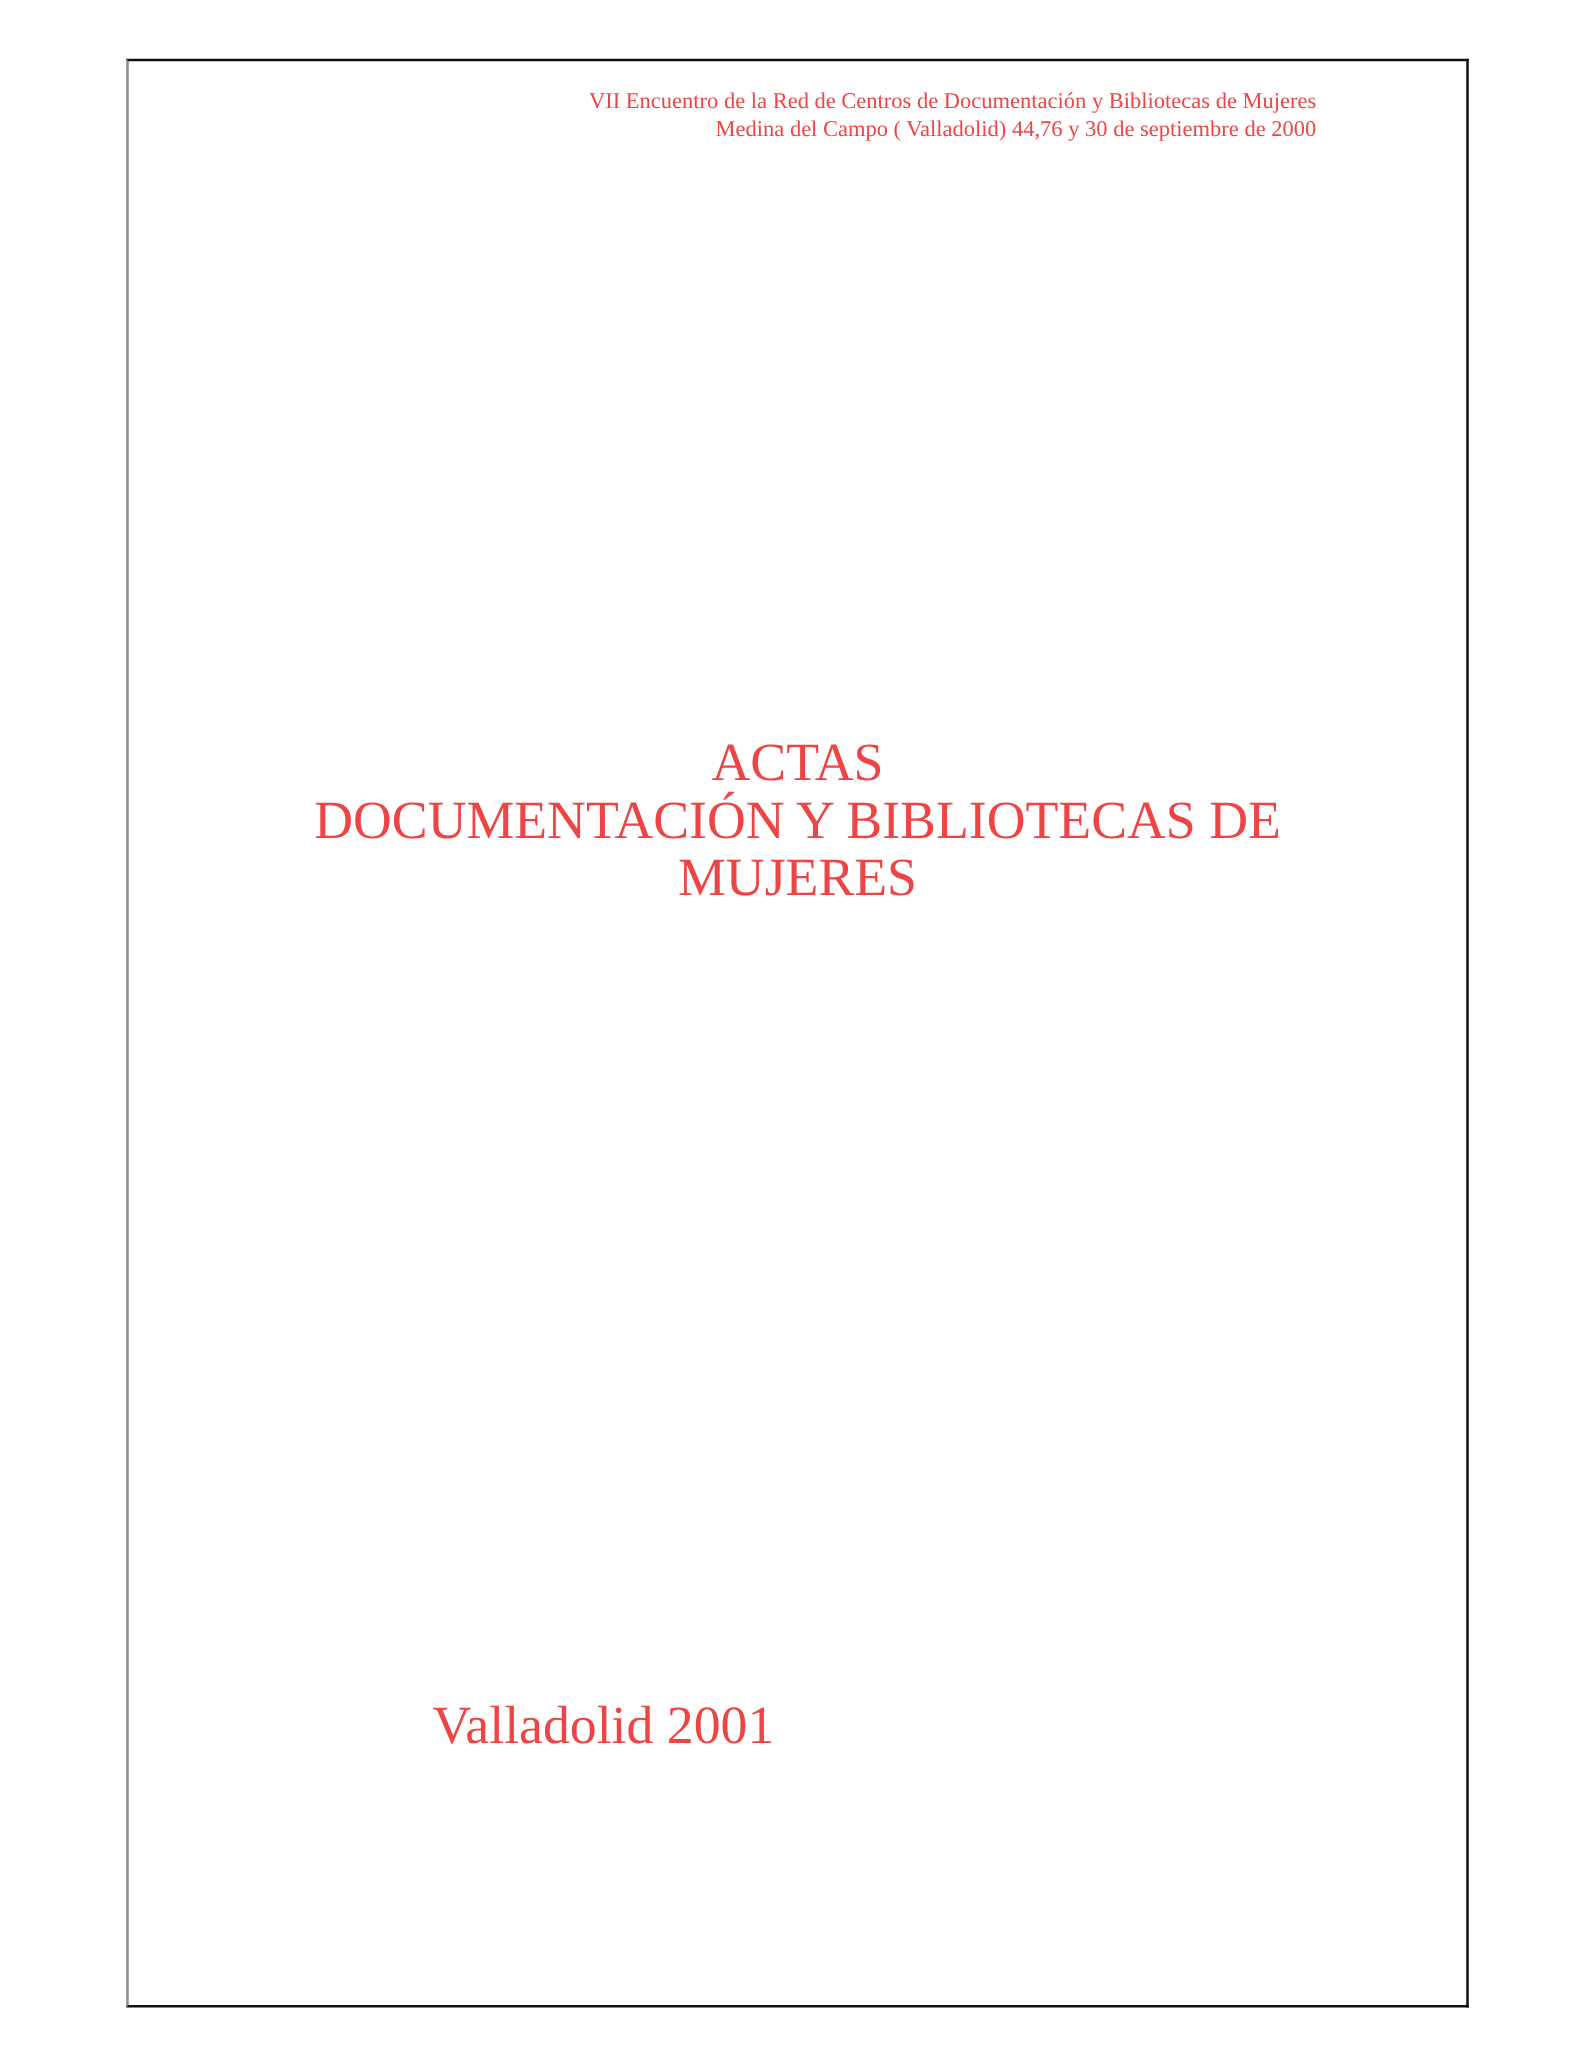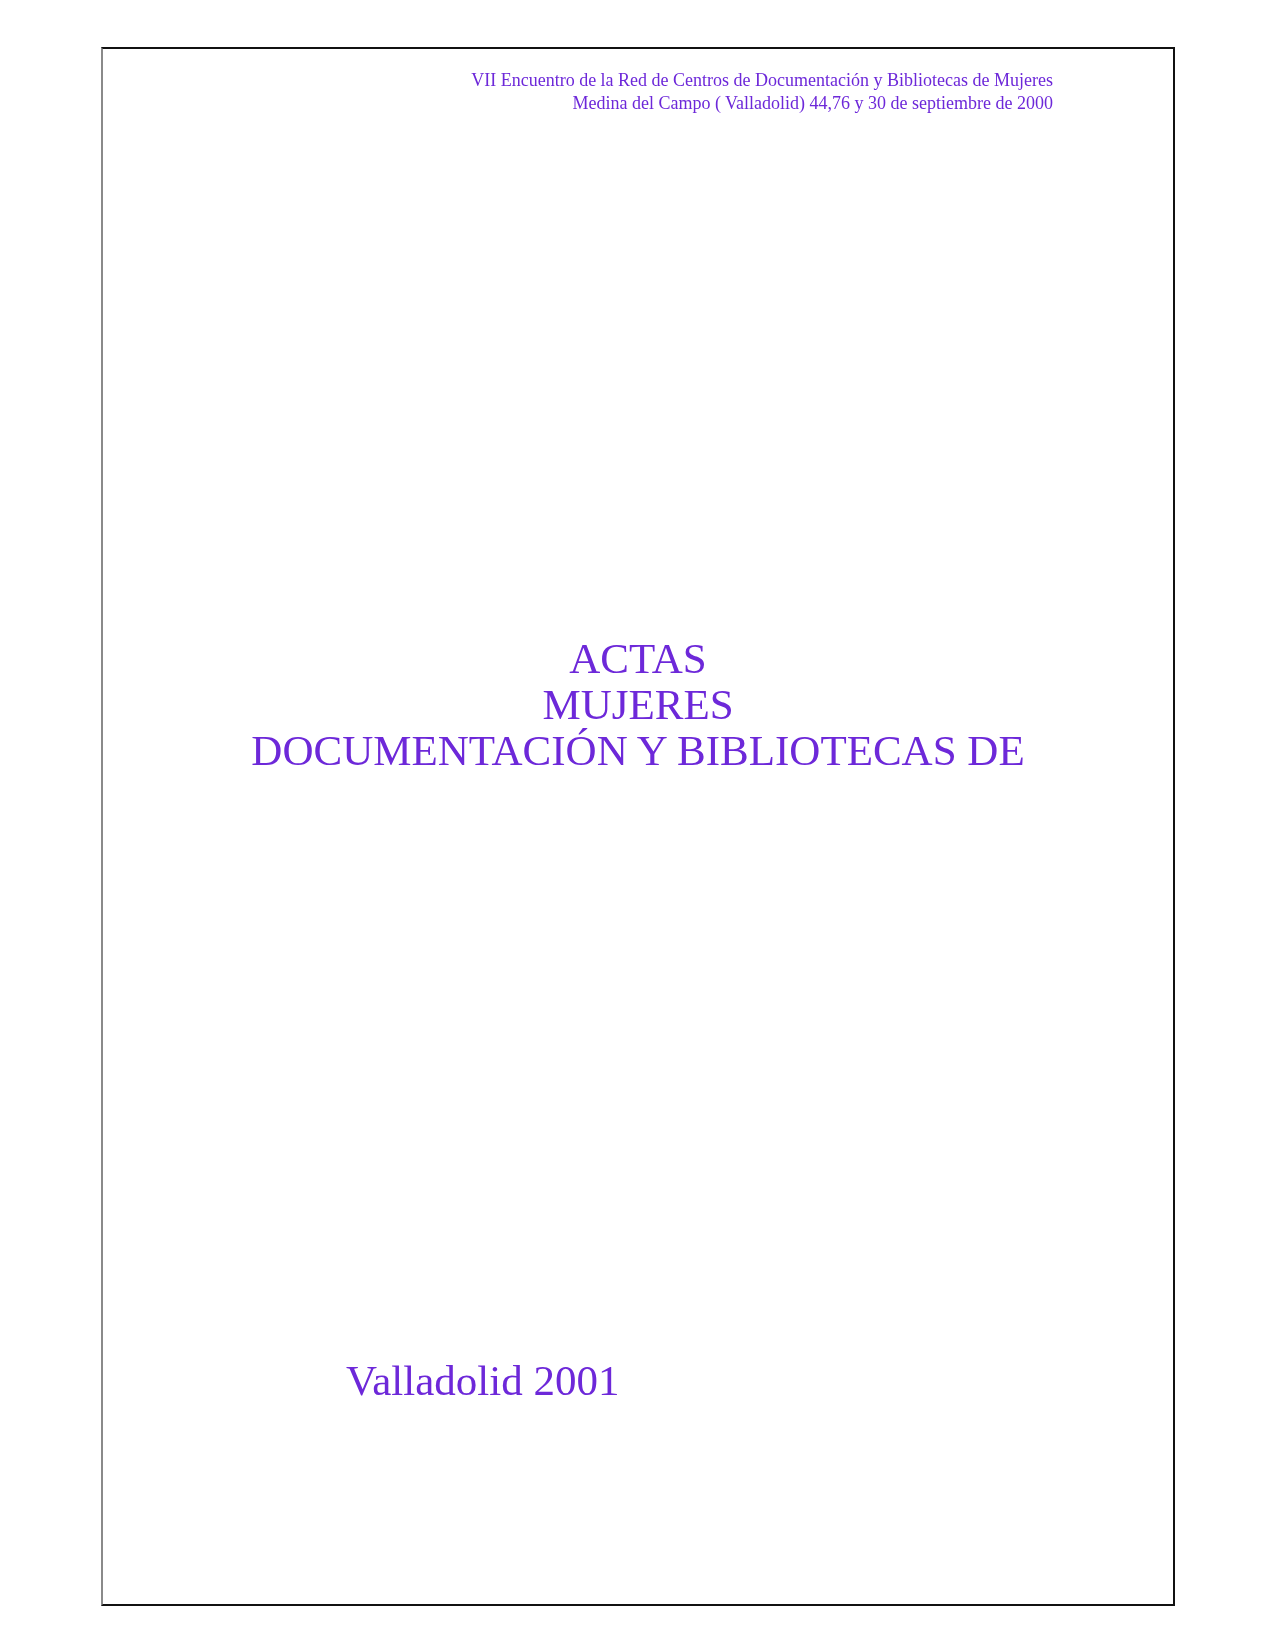--- a/index.html
+++ b/index.html
@@ -6,21 +6,21 @@
     margin: 0;
     padding: 0;
     background: #ffffff;
   }
   .page {
     position: relative;
     width: 1275px;
     height: 1650px;
     background: #ffffff;
     font-family: "Liberation Serif", serif;
-    color: #6d28d9;
+    color: #ef4444;
     overflow: hidden;
   }
   .page-border {
     position: absolute;
     left: 101px;
     top: 47px;
     width: 1074px;
     height: 1559px;
     box-sizing: border-box;
     border: 2px solid #111111;
@@ -37,21 +37,20 @@
     white-space: nowrap;
   }
   .doc-title {
     position: absolute;
     top: 588px;
     left: 101px;
     width: 1074px;
     text-align: center;
     font-size: 43px;
     line-height: 46px;
-    margin-top: 48px;
   }
   .doc-place {
     position: absolute;
     top: 1358px;
     left: 0;
     width: 1275px;
     box-sizing: border-box;
     padding-left: 346px;
     font-size: 43px;
     line-height: 46px;
@@ -64,19 +63,19 @@
 
   <div class="page-border"></div>
 
   <div class="doc-header">
     <div>VII Encuentro de la Red de Centros de Documentación y Bibliotecas de Mujeres</div>
     <div>Medina del Campo ( Valladolid) 44,76 y 30 de septiembre de 2000</div>
   </div>
 
   <div class="doc-title">
     <div>ACTAS</div>
+    <div>DOCUMENTACIÓN Y BIBLIOTECAS DE</div>
     <div>MUJERES</div>
-    <div>DOCUMENTACIÓN Y BIBLIOTECAS DE</div>
   </div>
 
   <div class="doc-place">Valladolid 2001</div>
 
 </div>
 
 </body></html>

